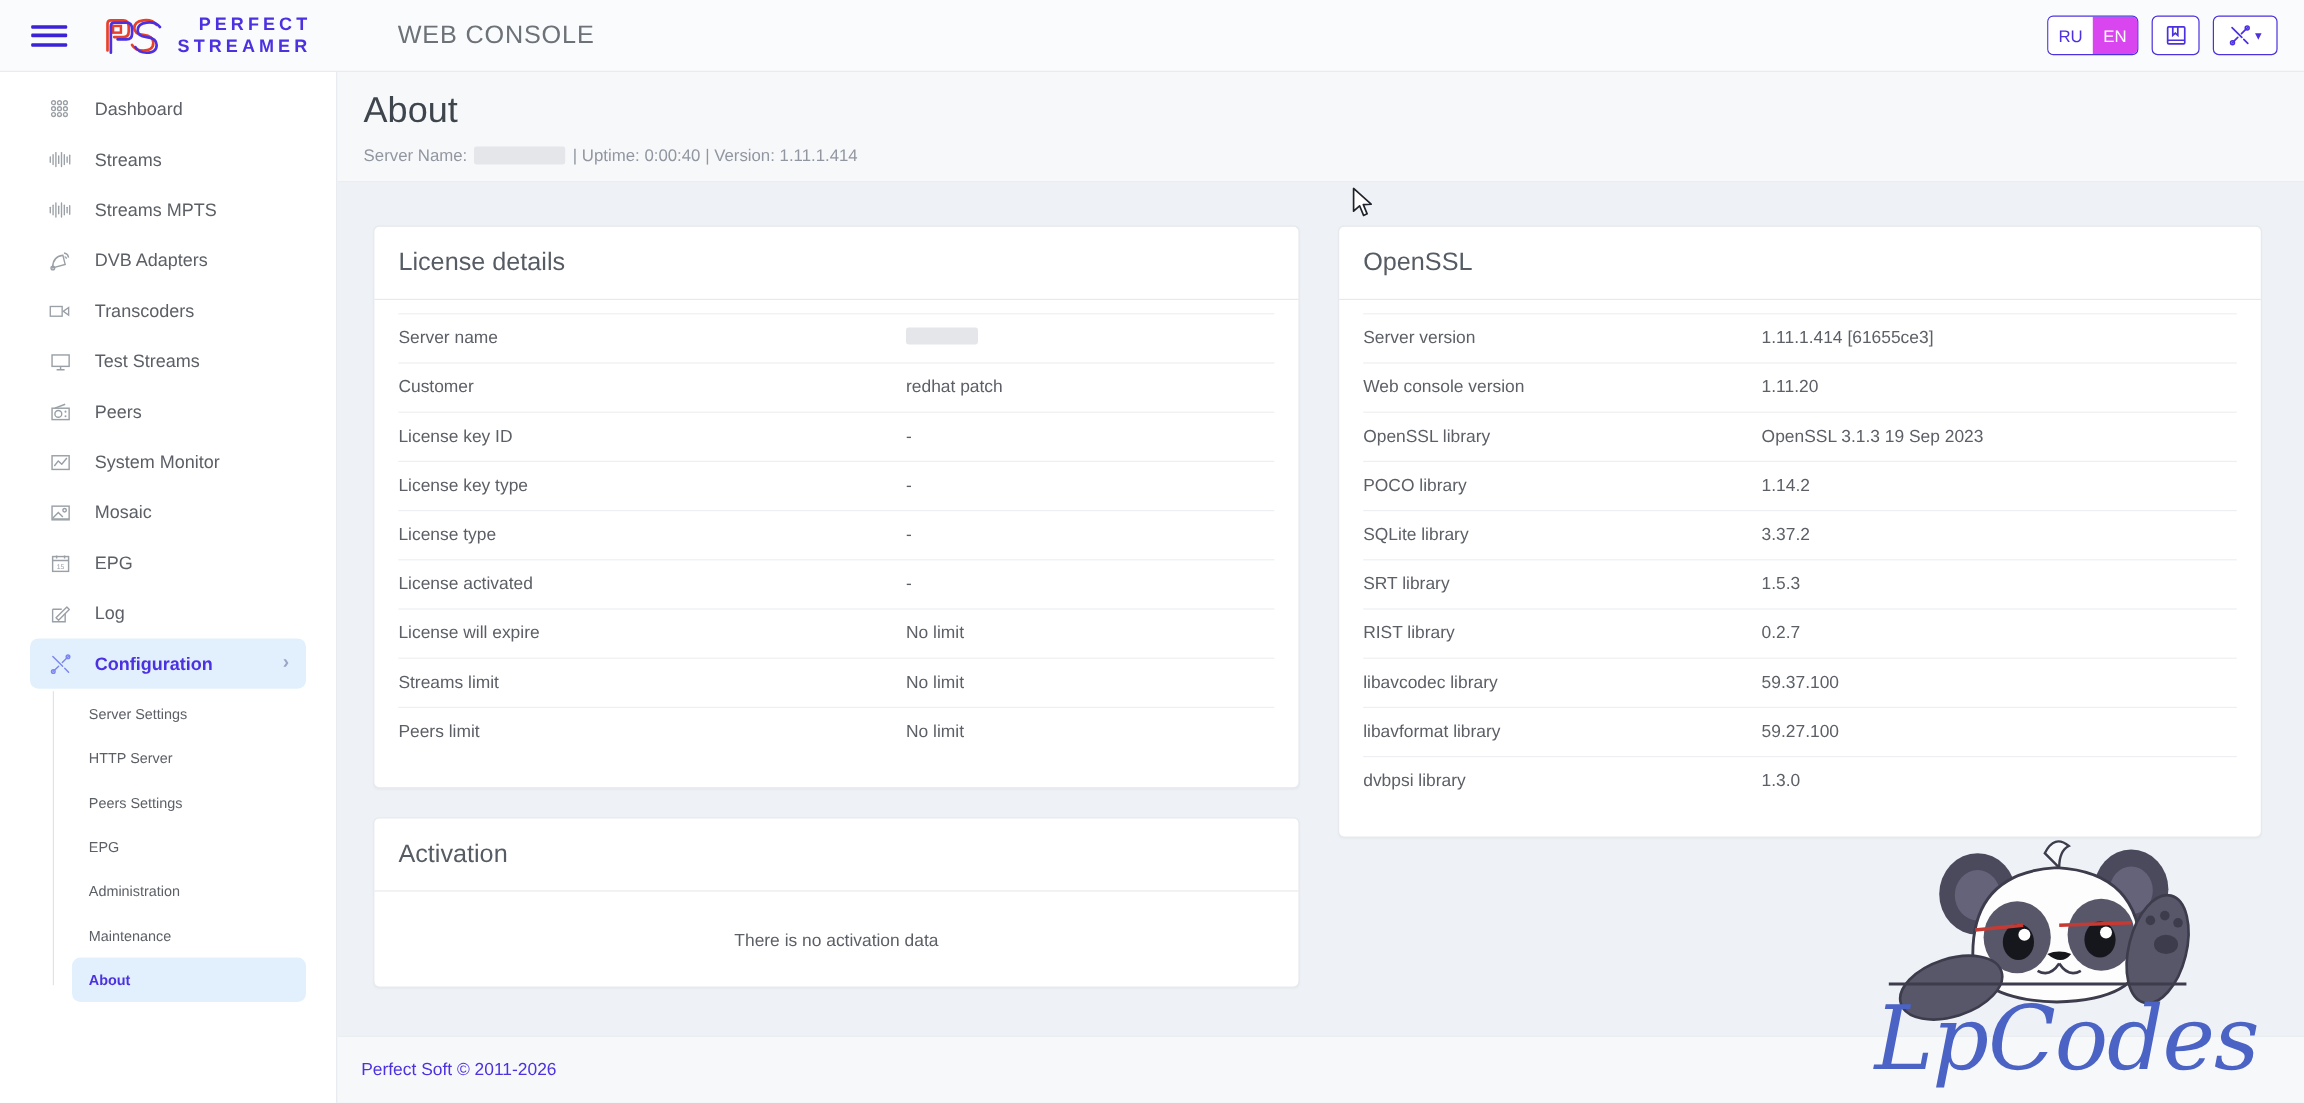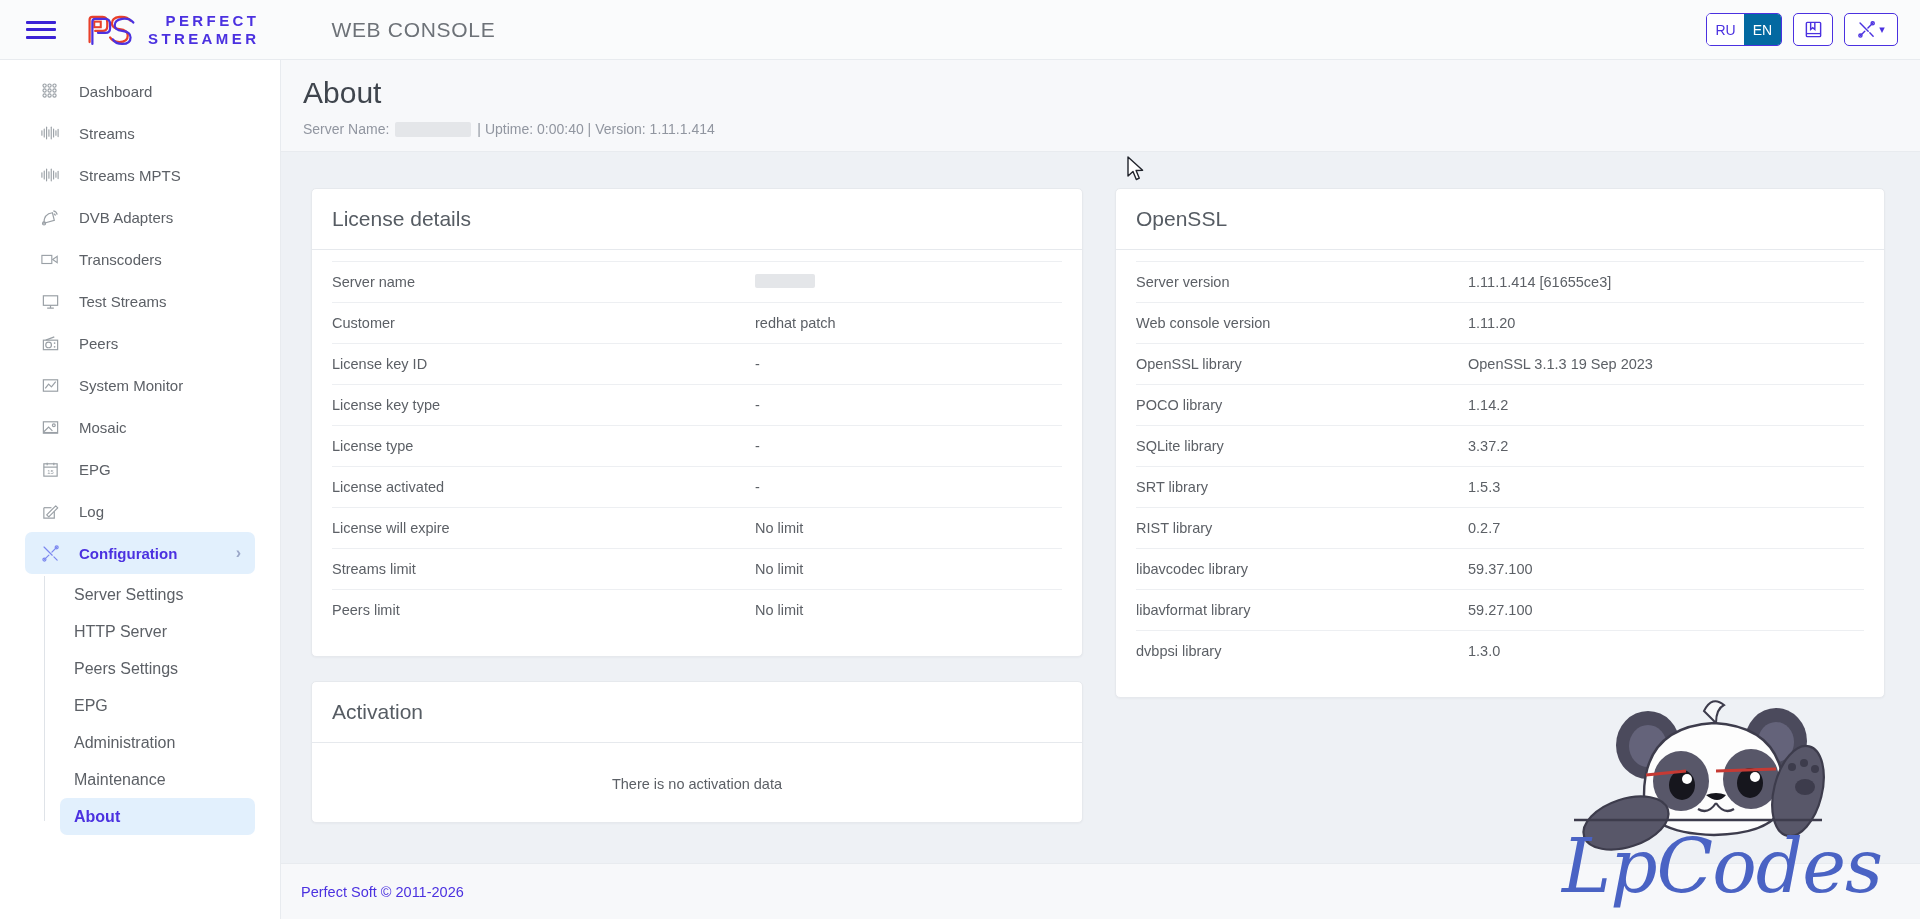--- a/index.html
+++ b/index.html
@@ -38,21 +38,21 @@
 
   #top-right {
     position: absolute; right: 22px; top: 13px;
     display: flex; align-items: flex-start; gap: 11px;
   }
   .langgrp { display: flex; border: 1px solid #4b31e0; border-radius: 5px; overflow: hidden; height: 33px; }
   .langgrp span {
     display: flex; align-items: center; justify-content: center;
     width: 37px; font-size: 14px; cursor: pointer; color: #4b31e0; background: #fff;
   }
-  .langgrp span.on { background: #0369a1; color: #fff; }
+  .langgrp span.on { background: #d946ef; color: #fff; }
   .iconbtn {
     width: 40px; height: 33px; border: 1px solid #4b31e0; border-radius: 5px;
     background: #fff; display: flex; align-items: center; justify-content: center;
     cursor: pointer; color: #4b31e0;
   }
   .iconbtn.wide { width: 54px; gap: 3px; }
 
   
   #sidebar {
     position: absolute; top: 60px; left: 0; width: 281px; height: 859px;
@@ -75,21 +75,21 @@
   .nav-item .chev { margin-left: auto; color: #9aa7c8; font-size: 16px; }
 
   #submenu { position: relative; margin-top: 2px; padding-left: 0; }
   #submenu:before {
     content: ""; position: absolute; left: 44px; top: 0; bottom: 14px;
     width: 1px; background: #dfe3e8;
   }
   .sub-item {
     display: flex; align-items: center; height: 37px;
     margin: 0 25px 0 60px; padding: 0 14px; border-radius: 7px;
-    color: #5c6066; font-size: 16px; cursor: pointer;
+    color: #5c6066; font-size: 12px; cursor: pointer;
   }
   .sub-item.active { background: #e2f0fd; color: #4b31e0; font-weight: 700; }
 
   
   #main {
     position: absolute; top: 60px; left: 281px; width: 1639px; height: 859px;
     background: #eef1f5; overflow: hidden;
   }
   #pagehead {
     background: #f7f8fa; border-bottom: 1px solid #e8ebef;

